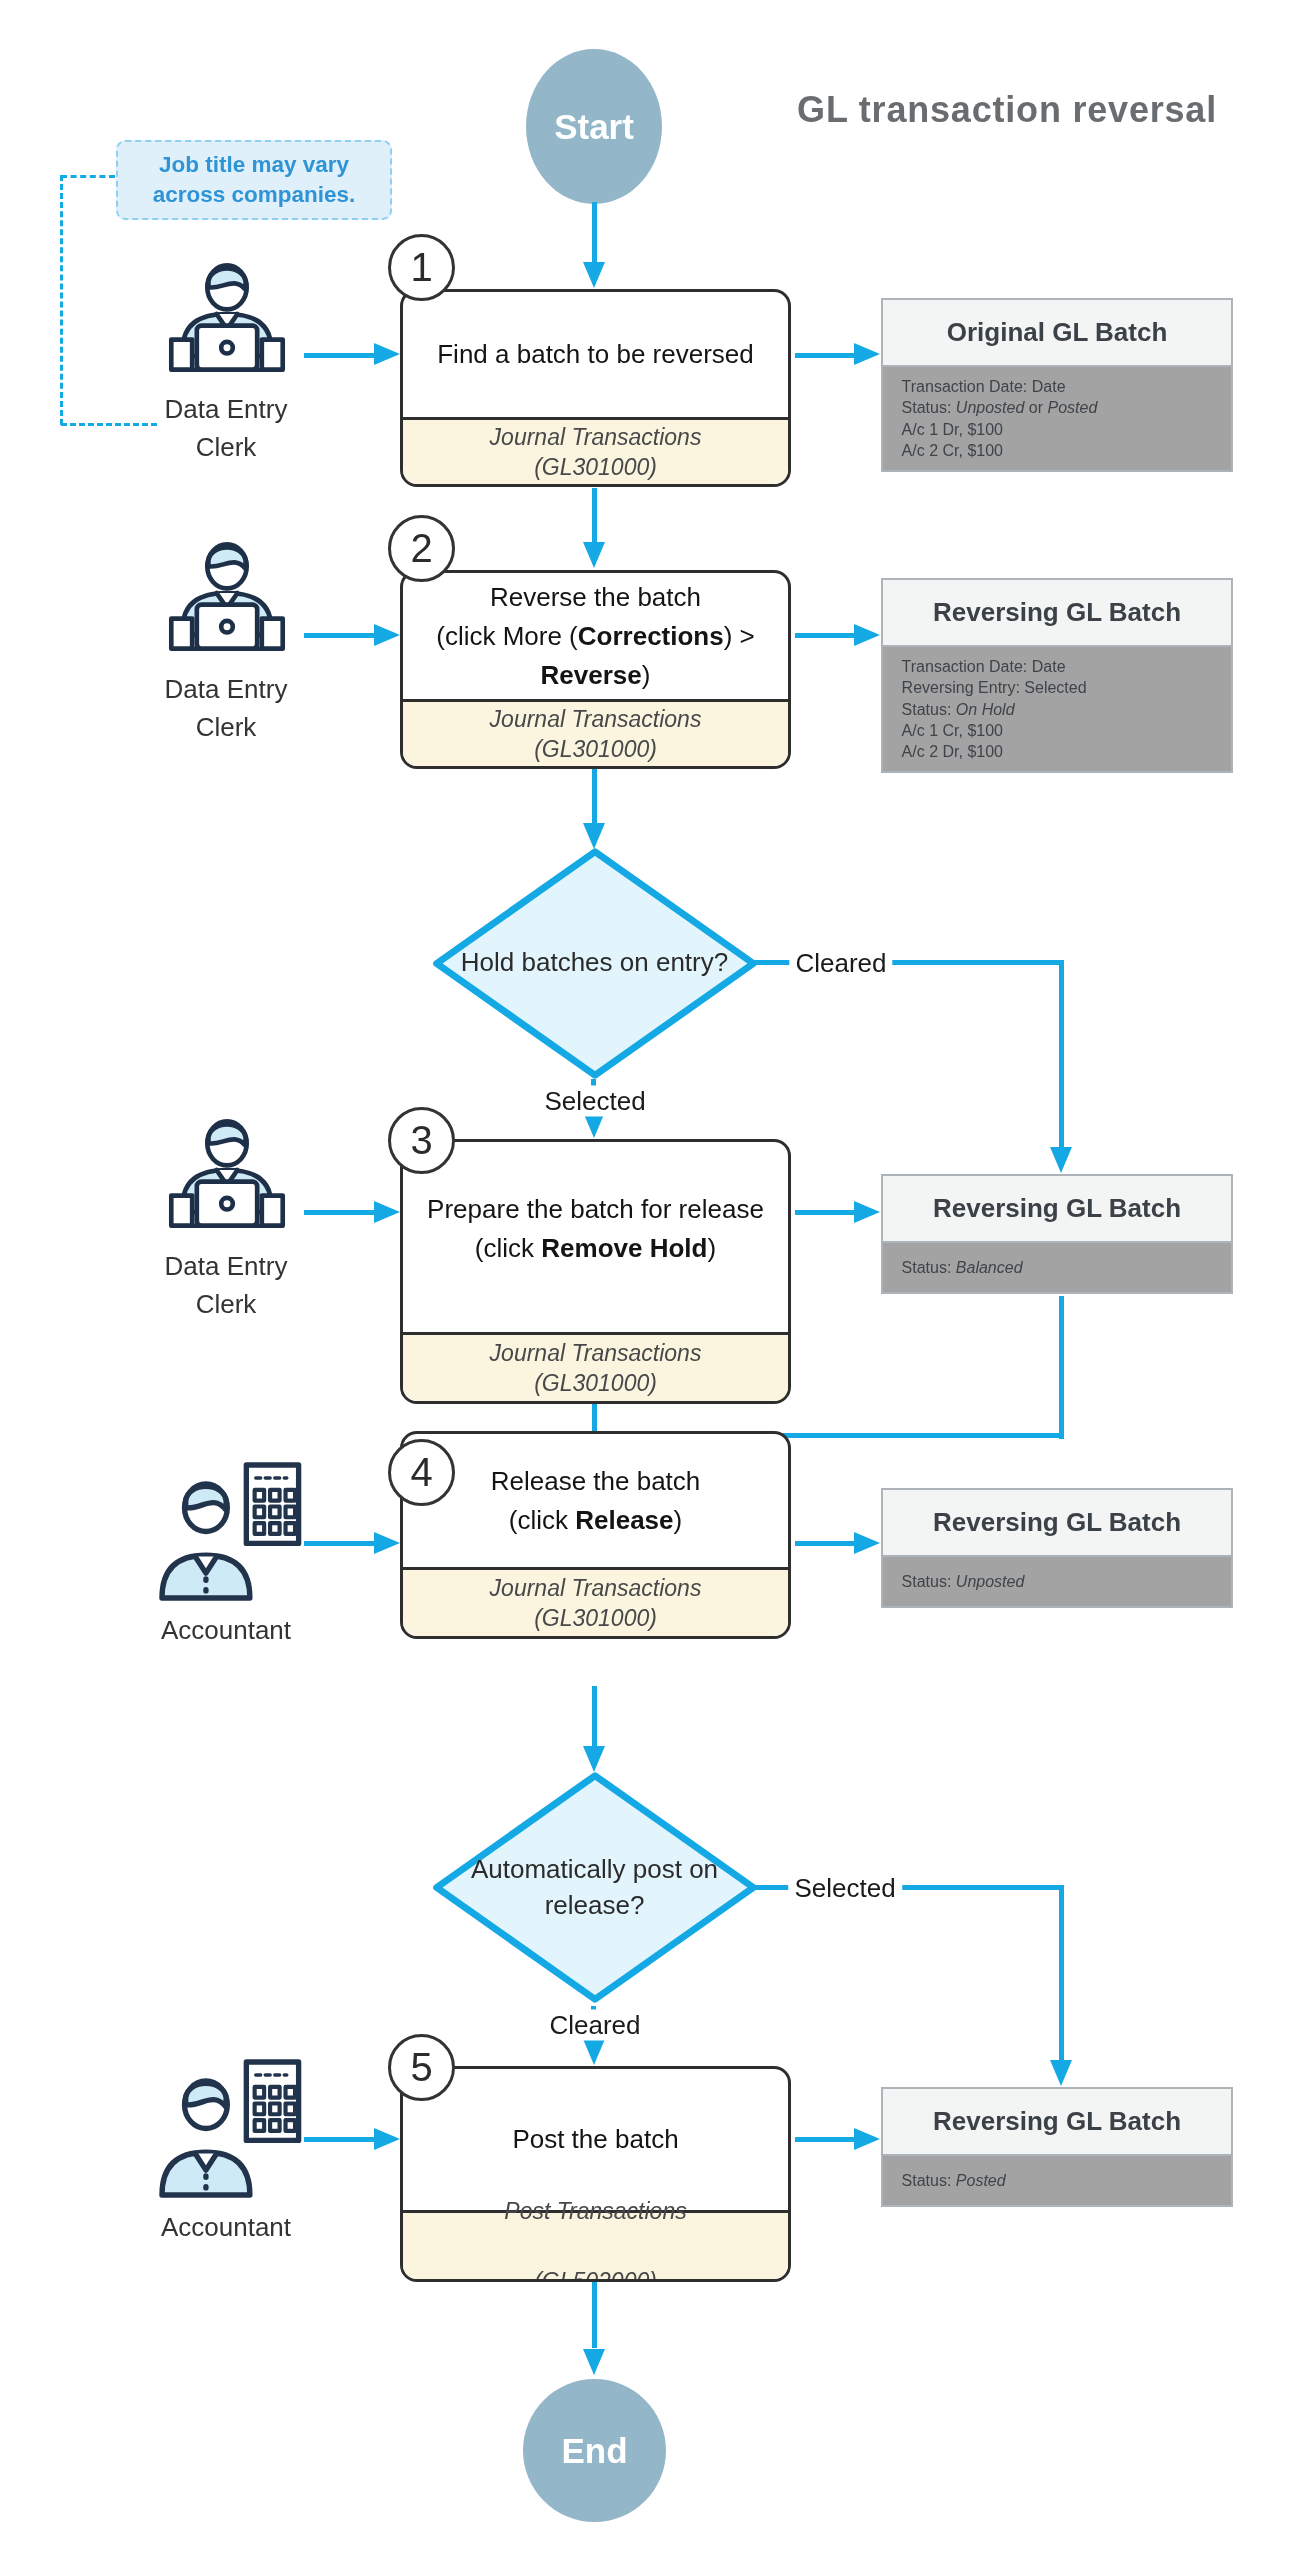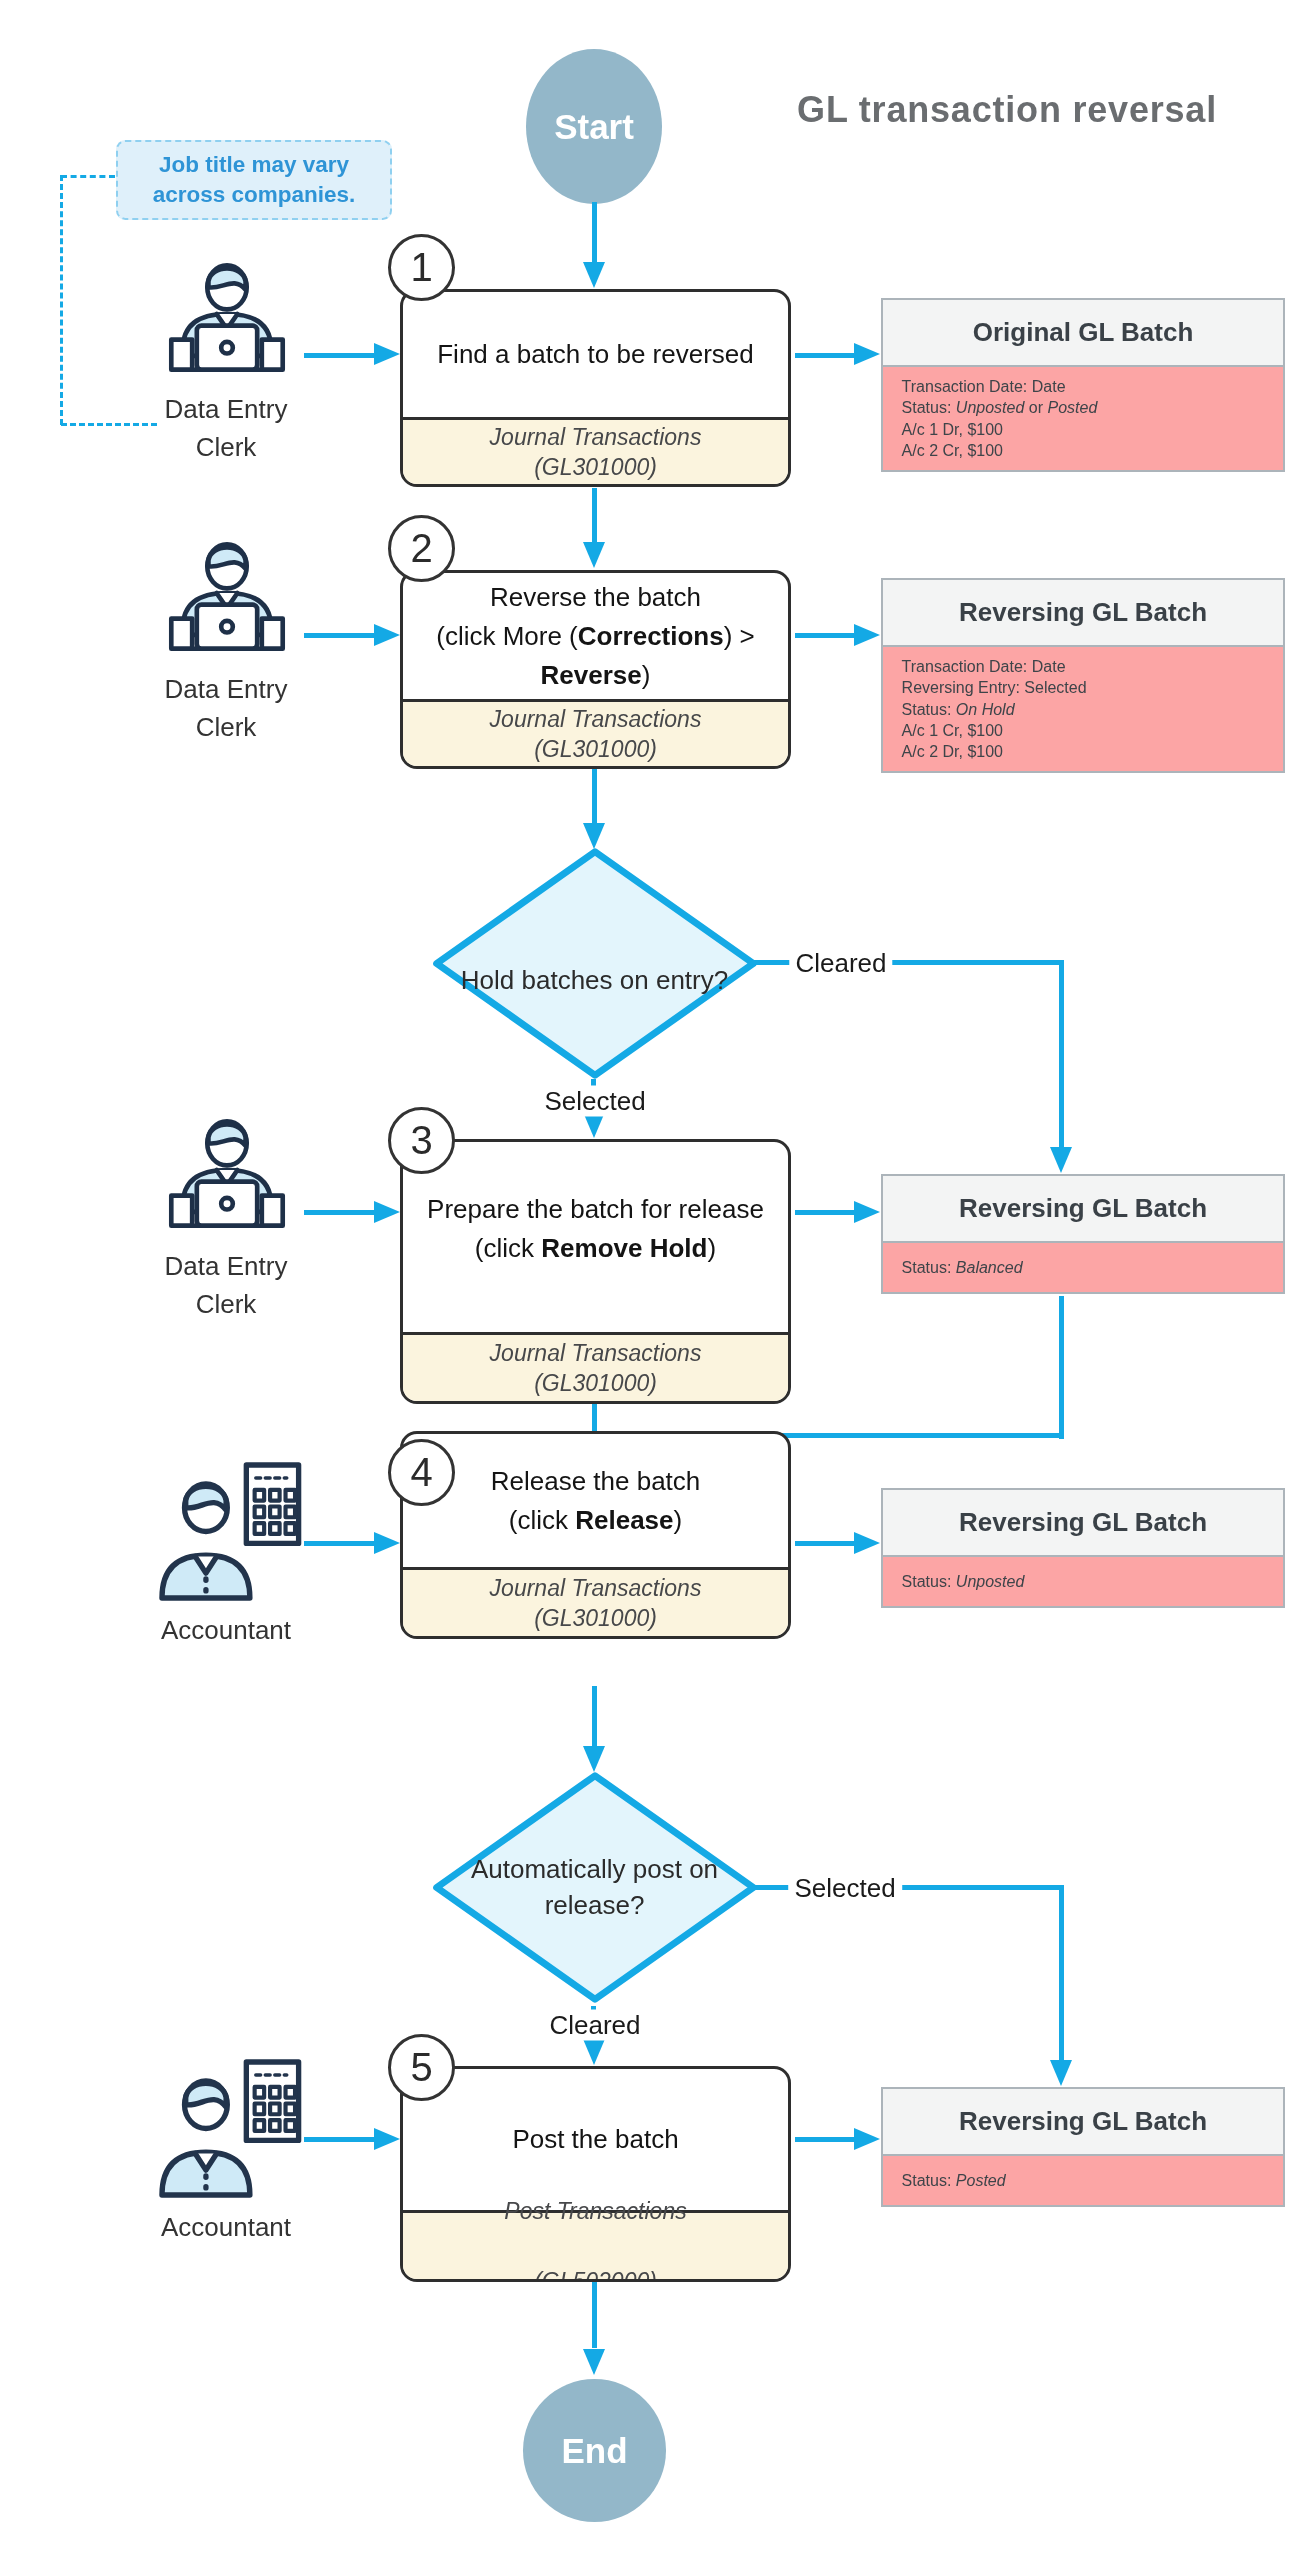--- a/index.html
+++ b/index.html
@@ -63,21 +63,21 @@
     border:3.1px solid var(--box-border);border-radius:17px;overflow:hidden;
     display:flex;flex-direction:column;z-index:3;}
   .step-body{flex:1;display:flex;flex-direction:column;align-items:center;justify-content:center;
     font-size:26px;color:#141414;line-height:1.5;text-align:center;padding:0 11px;}
   .step-footer{border-top:3.1px solid var(--box-border);background:var(--footer-cream);
     text-align:center;font-style:italic;font-size:23px;color:#47484a;
     display:flex;flex-direction:column;justify-content:center;line-height:1.32;}
   .bld{font-weight:bold;}
 
   
-  .info{position:absolute;left:881px;width:404px;background:#fca5a5;
+  .info{position:absolute;left:881px;width:352px;background:#a3a3a3;
     border:2.3px solid var(--info-border);z-index:3;}
   .info-header{height:67px;background:var(--info-header-bg);border-bottom:2.3px solid var(--info-border);
     display:flex;align-items:center;justify-content:center;
     font-size:26px;font-weight:bold;color:#3A4147;}
   .info-body{padding:9.3px 18.6px;font-size:16px;color:#3E4449;line-height:1.32;}
   .info-sm .info-body{height:49px;display:flex;align-items:center;}
   .irow{white-space:nowrap;}
   .ital{font-style:italic;}
 
   
@@ -315,21 +315,21 @@
     </div>
     <div class="step-footer" style="height:69px;gap:39px;">
       <div>Post Transactions</div>
       <div>(GL502000)</div>
     </div>
   </div>
 
   <svg class="diamond-svg" style="left:432px;top:847px;" width="326" height="233" viewBox="0 0 420 300">
     <polygon points="210,6 414,150 210,294 6,150" fill="var(--diamond-fill)" stroke="var(--accent-blue)" stroke-width="9" stroke-linejoin="round"></polygon>
   </svg>
-  <div class="diamond-label" style="left:447px;top:872px;width:295px;height:217px;">
+  <div class="diamond-label" style="left:447px;top:854px;width:295px;height:217px;">
     <div>Hold batches on entry?</div>
   </div>
 
   <svg class="diamond-svg" style="left:432px;top:1771px;" width="326" height="233" viewBox="0 0 420 300">
     <polygon points="210,6 414,150 210,294 6,150" fill="var(--diamond-fill)" stroke="var(--accent-blue)" stroke-width="9" stroke-linejoin="round"></polygon>
   </svg>
   <div class="diamond-label" style="left:447px;top:1779px;width:295px;height:217px;">
     <div>Automatically post on</div>
     <div>release?</div>
   </div>

